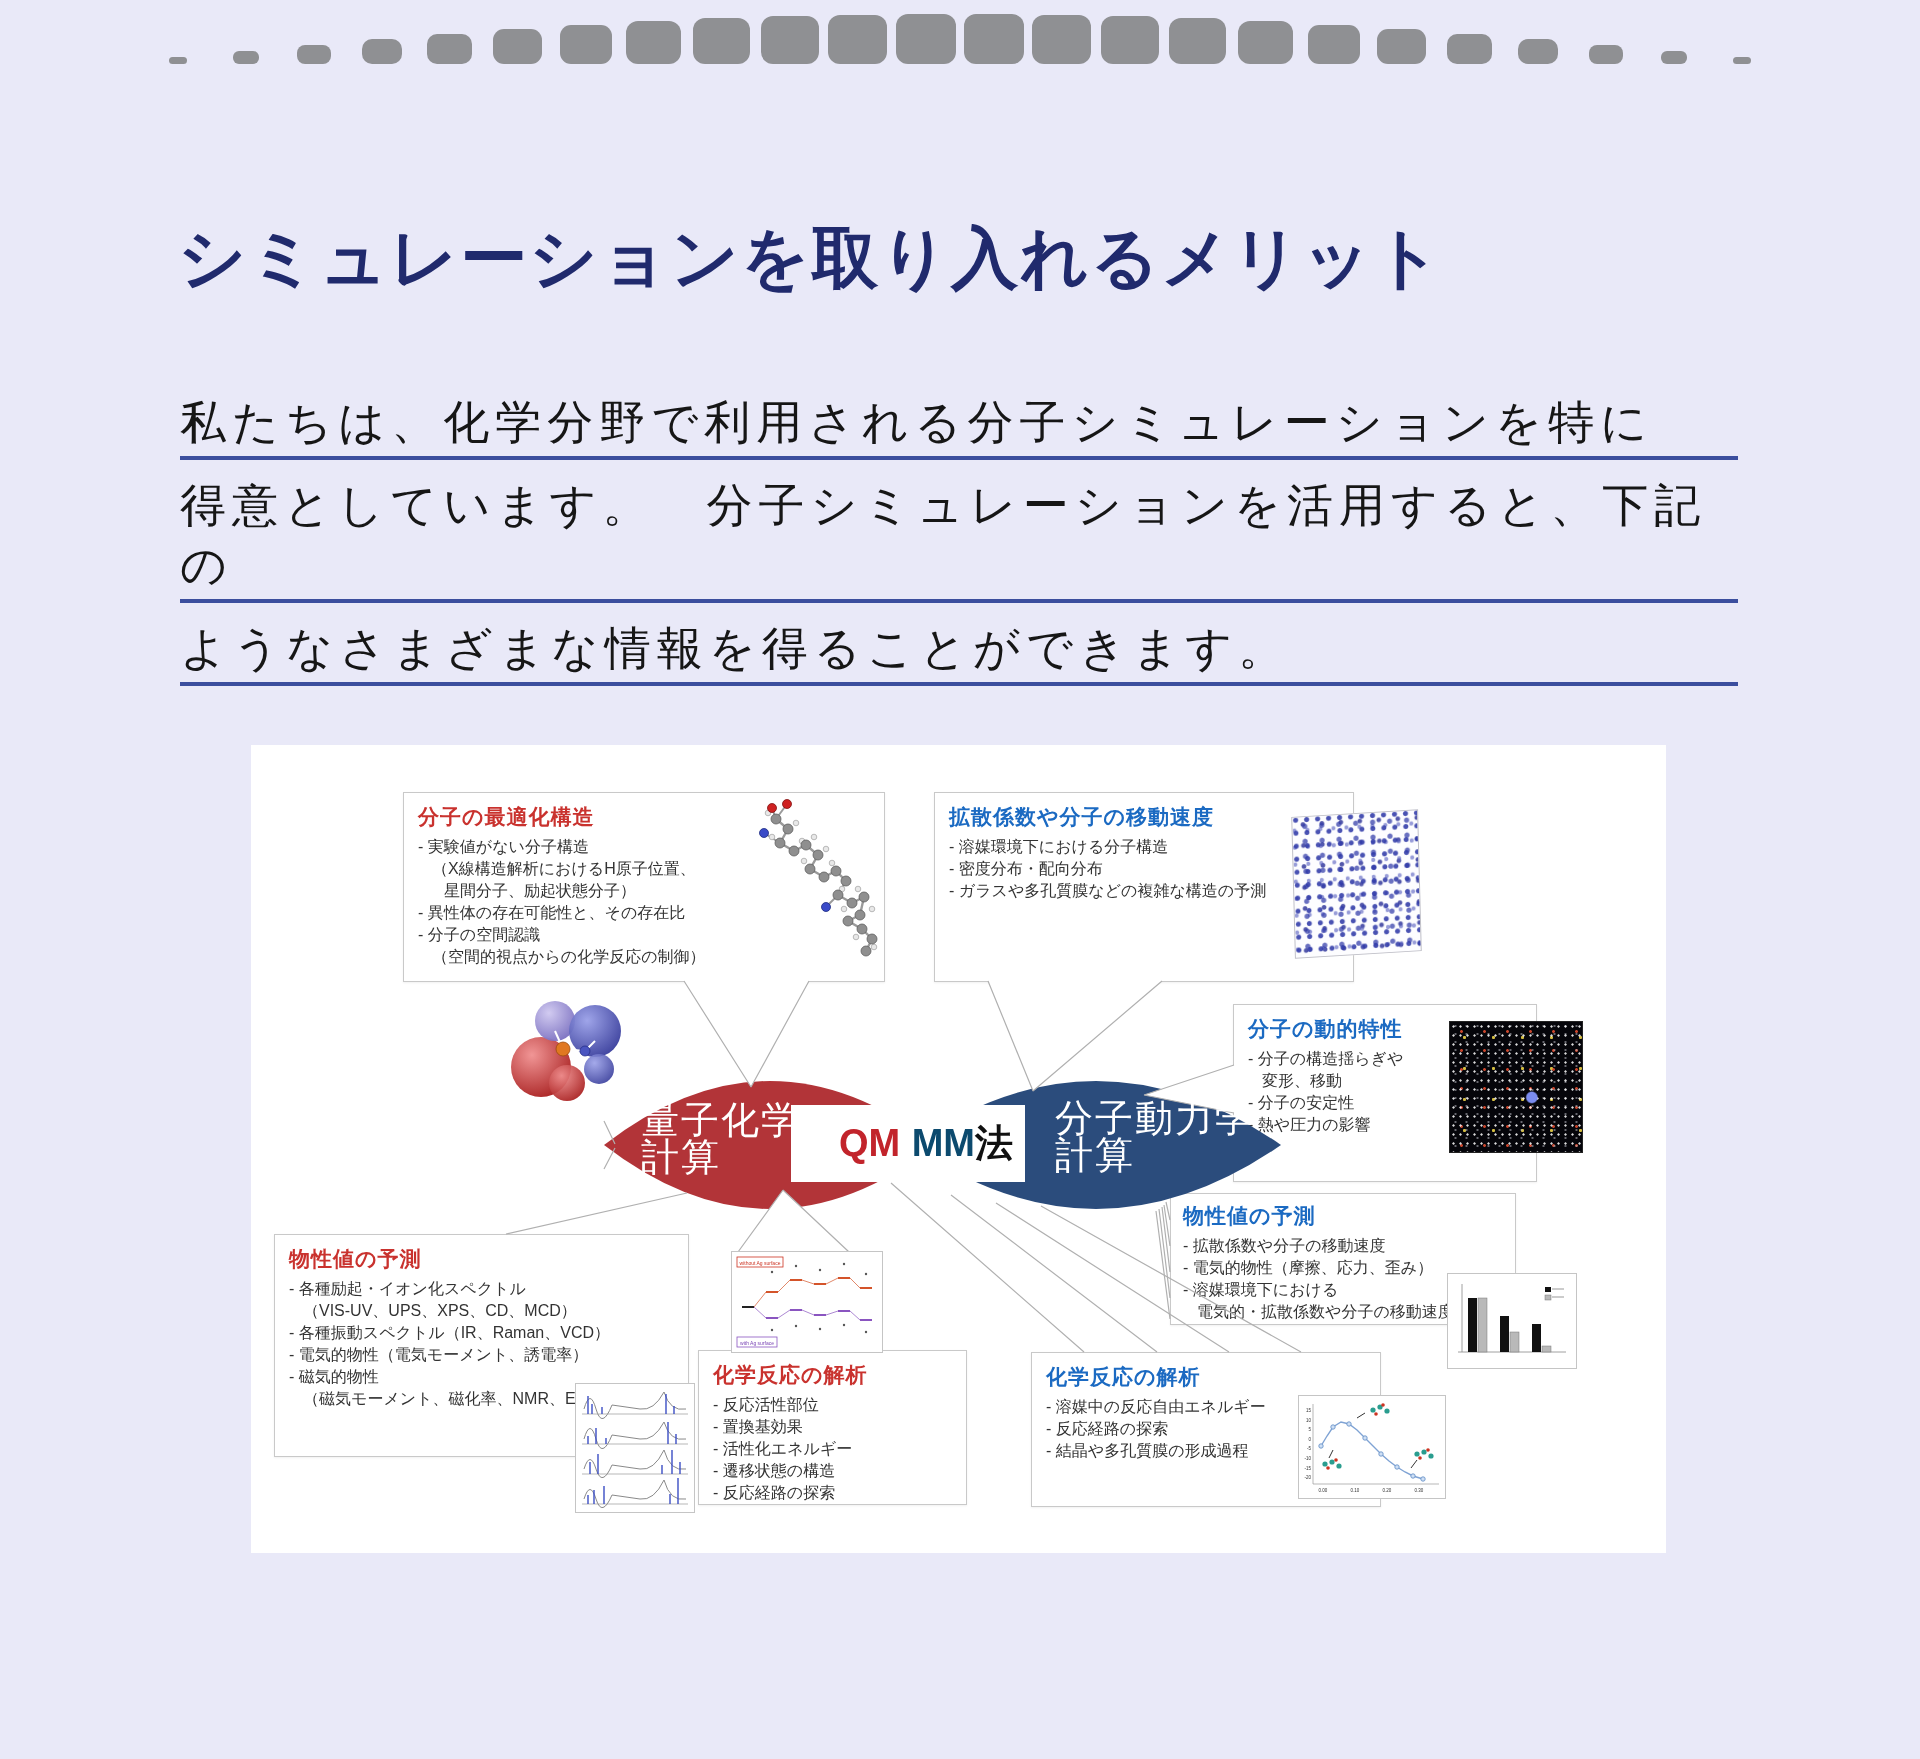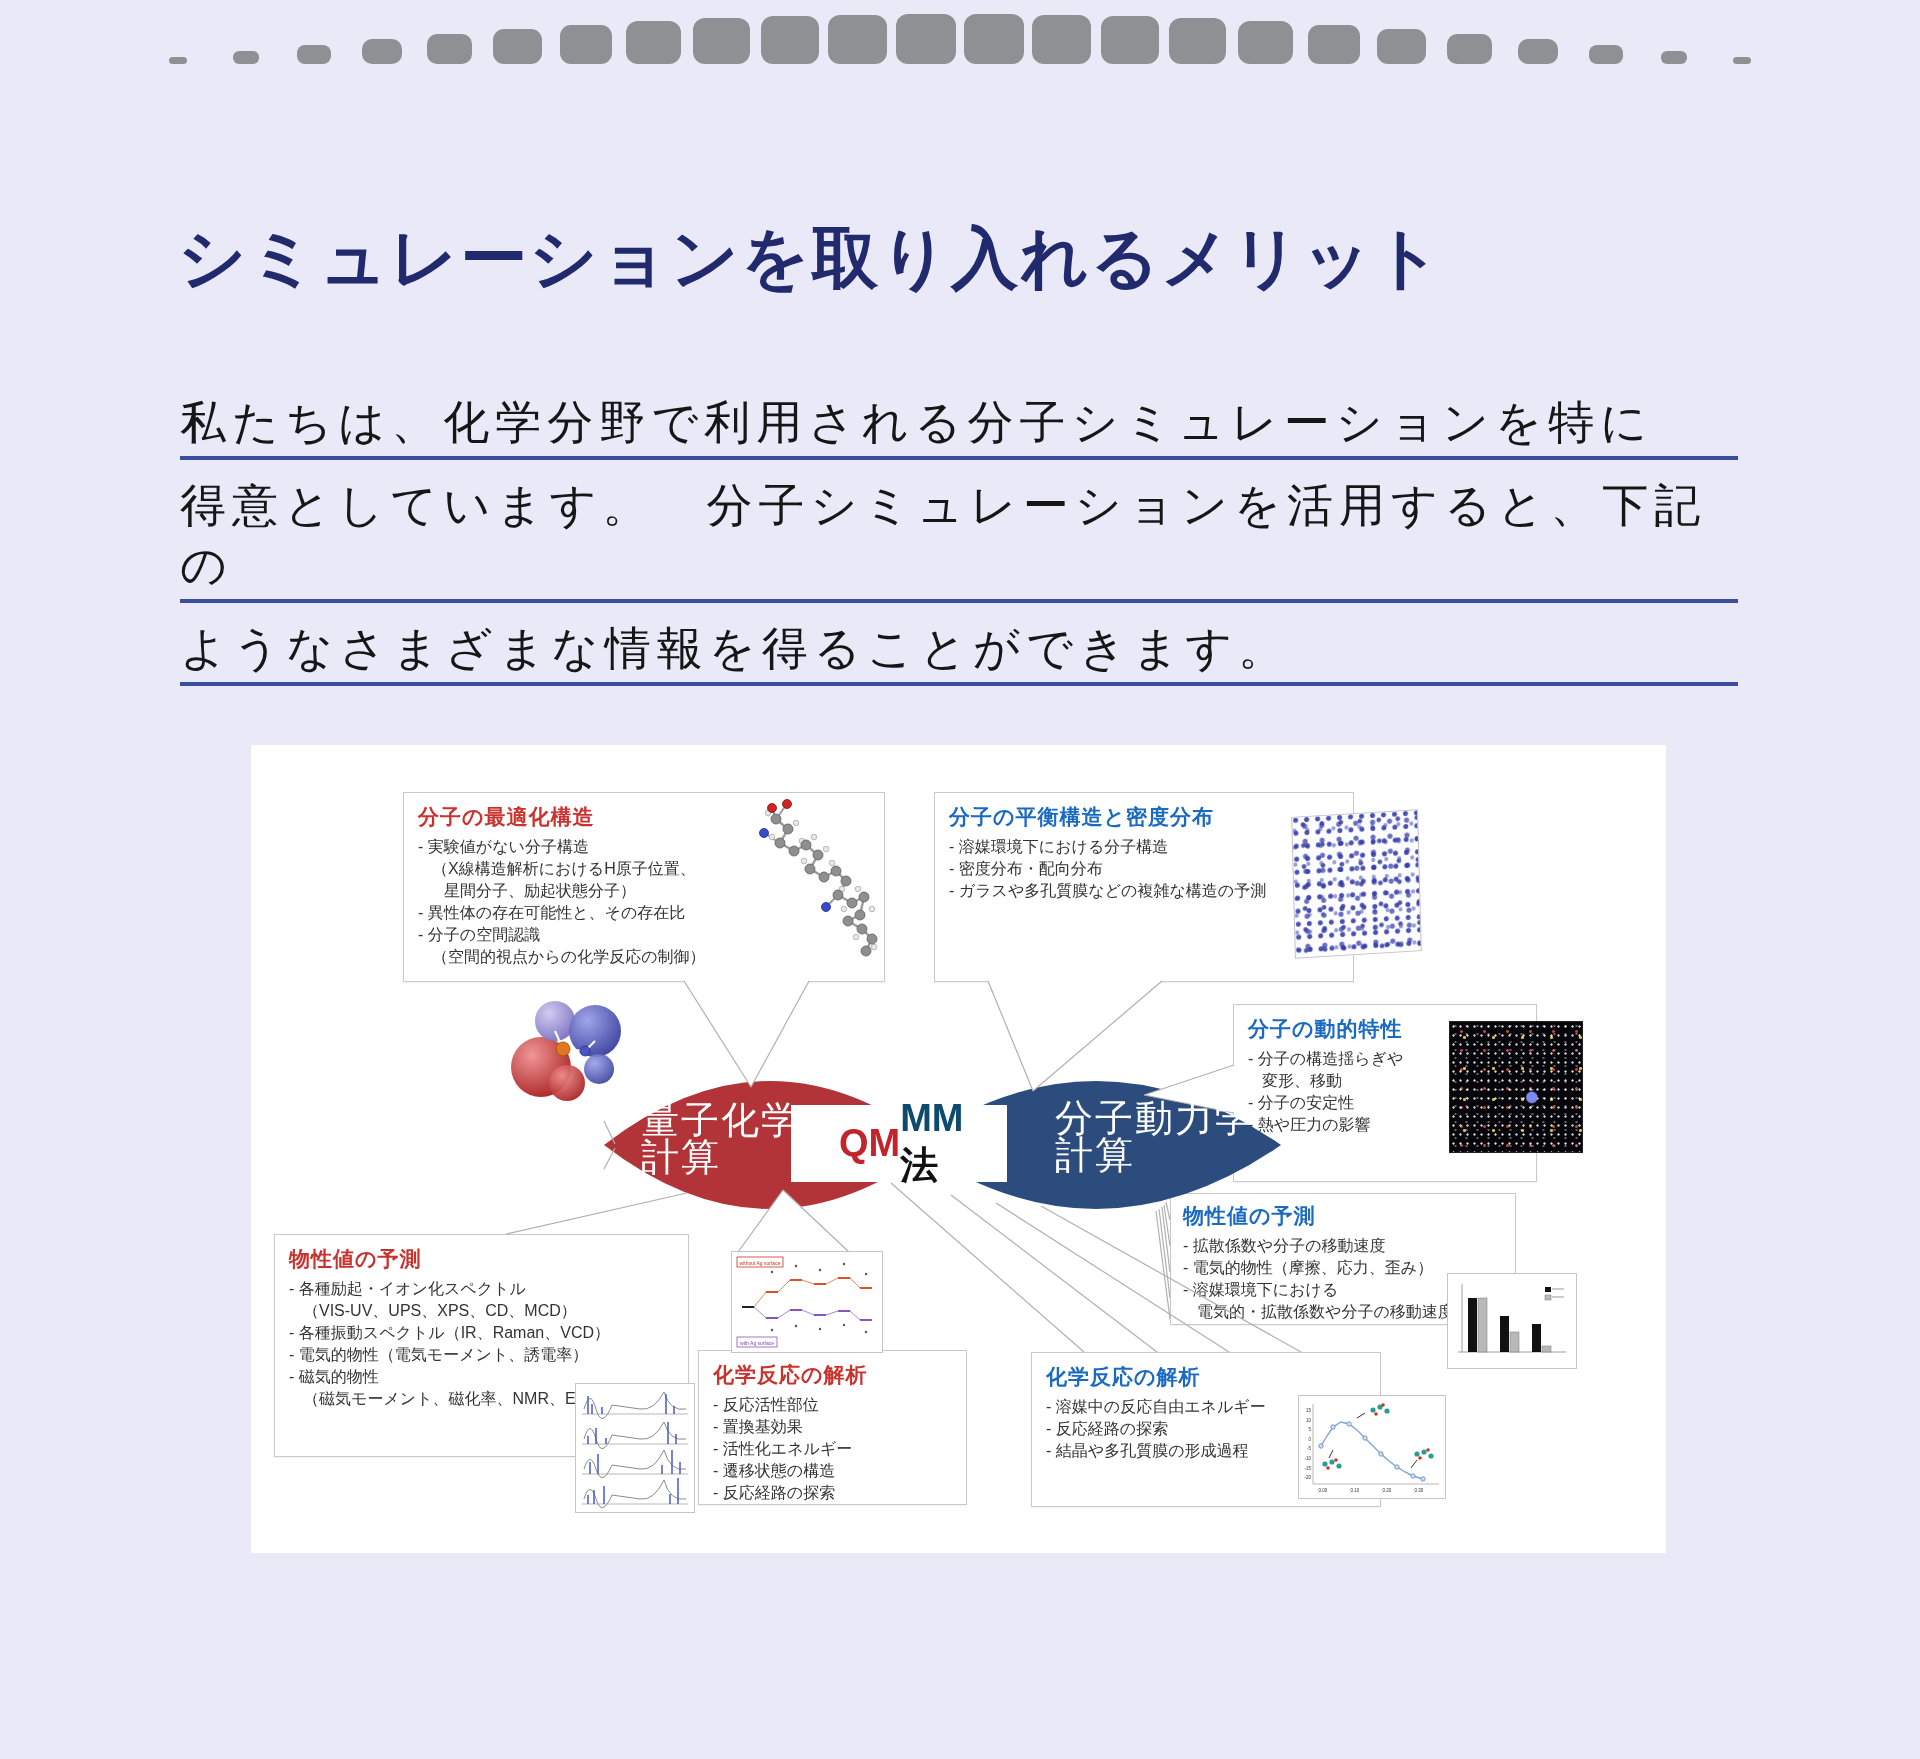--- a/index.html
+++ b/index.html
@@ -70,21 +70,21 @@
   #img-spectra{left:324px;top:638px;width:118px;height:128px;}
   #img-energy{left:480px;top:506px;width:150px;height:100px;}
   #img-barchart{left:1196px;top:528px;width:128px;height:94px;}
   #img-fenergy{left:1047px;top:650px;width:146px;height:102px;}
   .framed{background:#fff;border:1px solid #c5c5c5;}
   
   .lenslabel{position:absolute;z-index:7;color:#fff;font-weight:normal;font-size:38px;line-height:37px;letter-spacing:2px;}
   #qm-label{left:390px;top:357px;}
   #md-label{left:804px;top:355px;}
   #badge{
-    position:absolute;left:540px;top:360px;width:216px;height:77px;background:#fff;z-index:7;
+    position:absolute;left:540px;top:360px;width:234px;height:77px;background:#fff;z-index:7;
     display:flex;align-items:center;justify-content:space-between;
     padding:0 12px 0 48px;box-sizing:border-box;font-weight:bold;font-size:38px;
   }
   #badge .q{color:#c2242b;}
   #badge .m{color:#0c4a6e;margin-top:32px;}
   #badge .h{color:#111;}
 </style>
 </head>
 <body>
 
@@ -131,21 +131,21 @@
     <div class="btitle red">分子の最適化構造</div>
     <div class="bl">- 実験値がない分子構造</div>
     <div class="bl c1">（X線構造解析におけるH原子位置、</div>
     <div class="bl c2">星間分子、励起状態分子）</div>
     <div class="bl">- 異性体の存在可能性と、その存在比</div>
     <div class="bl">- 分子の空間認識</div>
     <div class="bl c1">（空間的視点からの化学反応の制御）</div>
   </div>
 
   <div class="box" id="b1">
-    <div class="btitle blue">分子の平衡構造と密度分布</div>
+    <div class="btitle blue">拡散係数や分子の移動速度</div>
     <div class="bl">- 溶媒環境下における分子構造</div>
     <div class="bl">- 密度分布・配向分布</div>
     <div class="bl">- ガラスや多孔質膜などの複雑な構造の予測</div>
   </div>
 
 
   <div class="box" id="b3">
     <div class="btitle blue">分子の動的特性</div>
     <div class="bl">- 分子の構造揺らぎや</div>
     <div class="bl c1">変形、移動</div>

